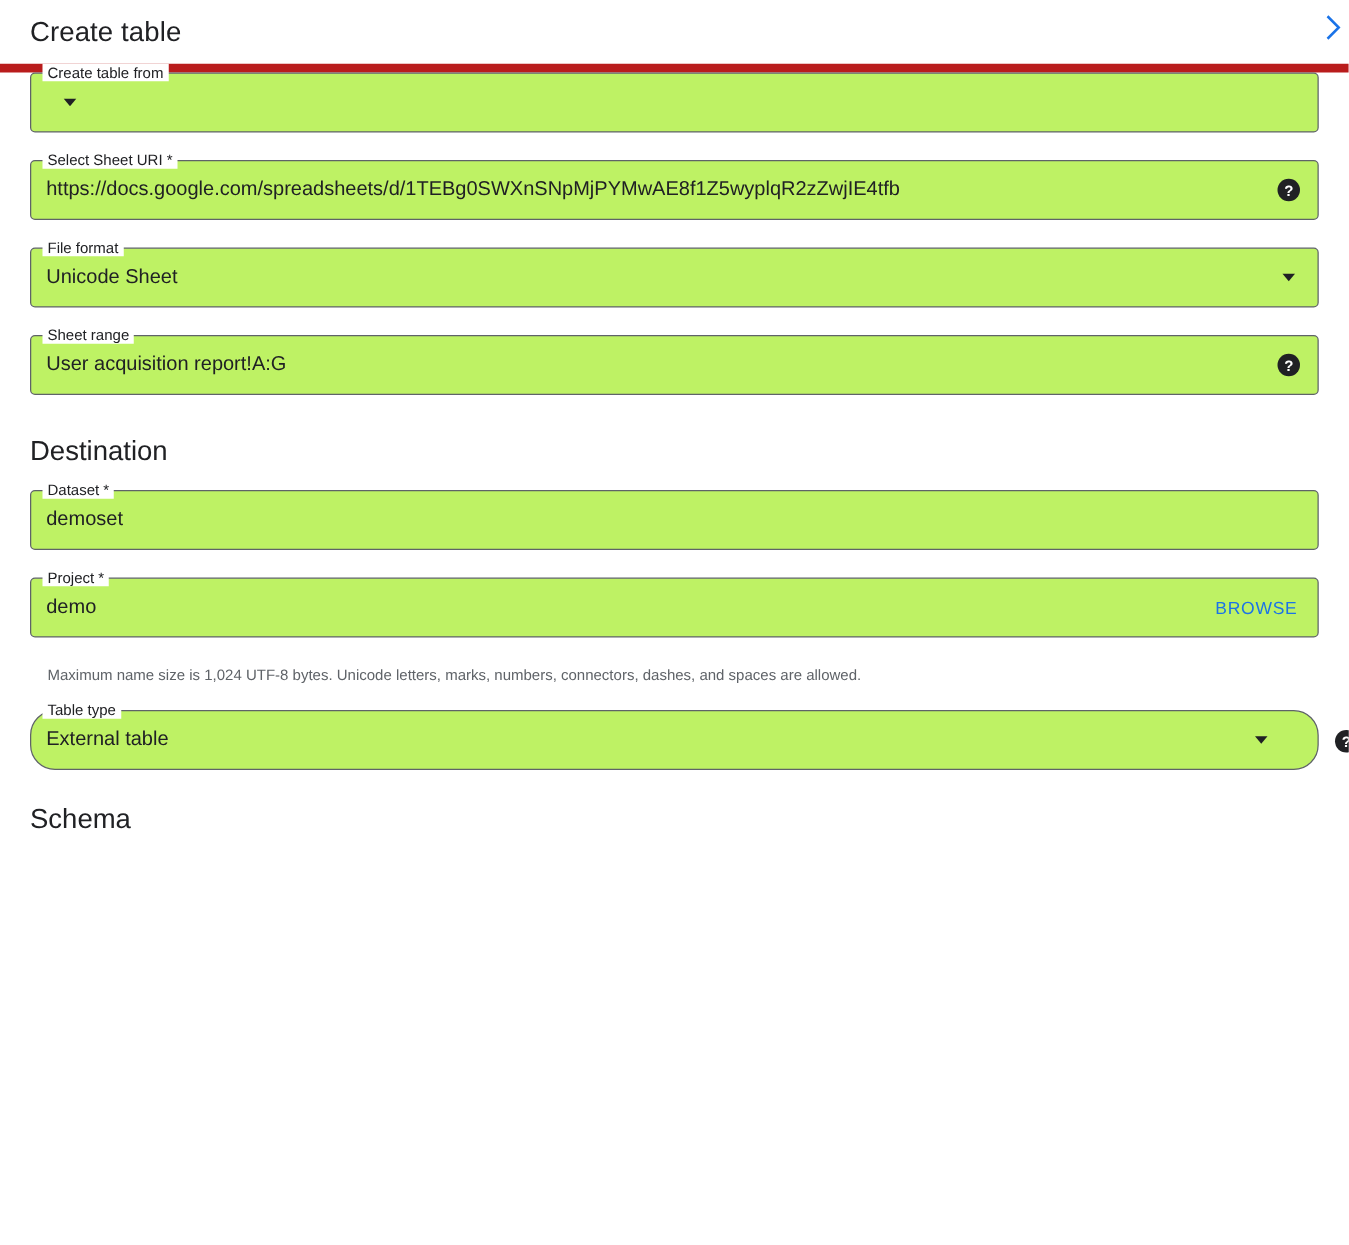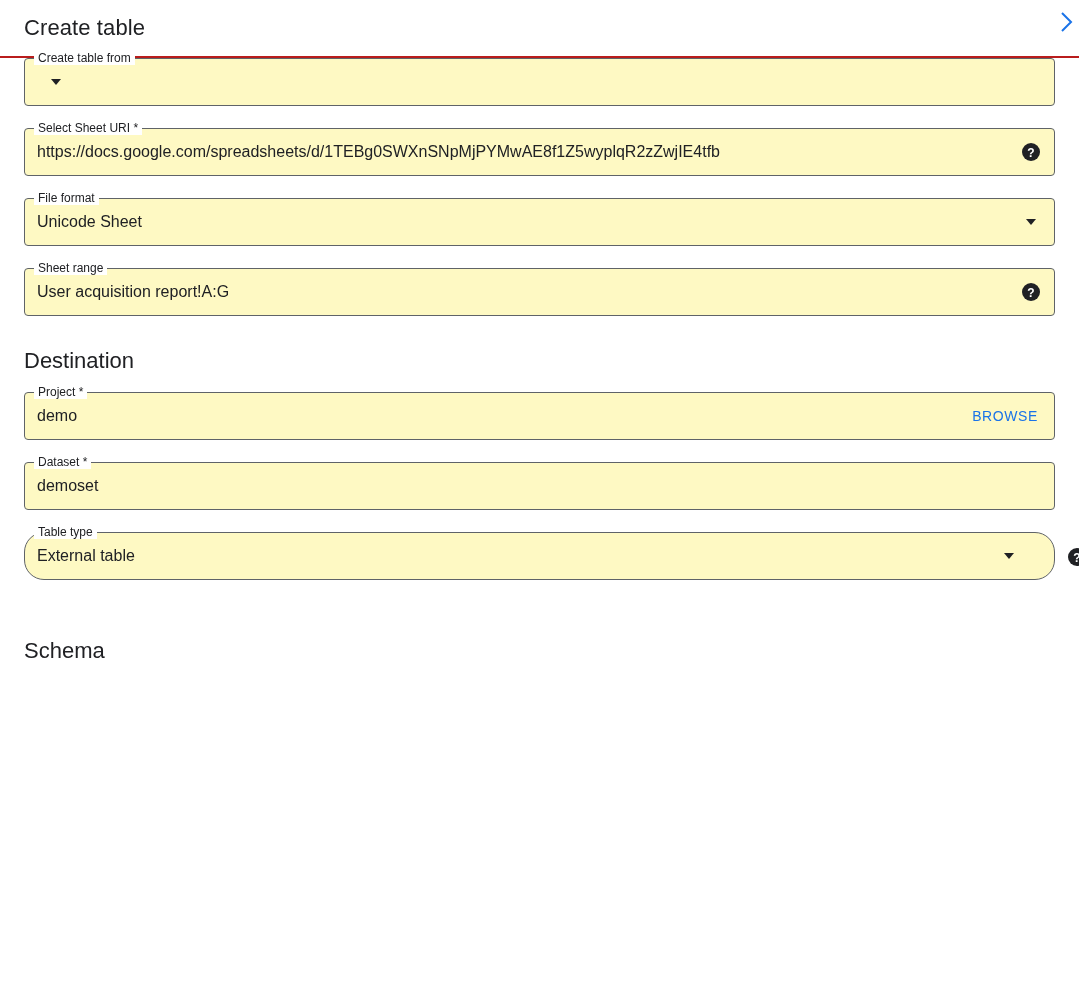--- a/index.html
+++ b/index.html
@@ -9,21 +9,21 @@
     background: #ffffff;
     font-family: "Liberation Sans", sans-serif;
     color: #202124;
     overflow: hidden;
   }
 
   
   .panel-header {
     position: relative;
     height: 58px;
-    border-bottom: 2px solid #b91c1c;
+    border-bottom: 7px solid #b91c1c;
     display: flex;
     align-items: center;
     padding: 0 24px;
   }
   .panel-title {
     font-size: 22px;
     font-weight: 400;
     color: #202124;
     letter-spacing: .1px;
   }
@@ -43,33 +43,33 @@
   
   .body {
     padding: 0 24px;
   }
   .section-title {
     font-size: 22px;
     font-weight: 400;
     color: #202124;
     margin: 32px 0 18px 0;
   }
-  .section-title.schema-title { margin-top: 58px; margin-bottom: 14px; }
+  .section-title.schema-title { margin-top: 26px; margin-bottom: 14px; }
 
   
   .field {
     position: relative;
     height: 48px;
     border: 1px solid #5f6368;
     border-radius: 4px;
     margin-bottom: 22px;
     display: flex;
     align-items: center;
     padding: 0 12px 0 12px;
-    background: #fef9c3;
+    background: #bef264;
   }
   .field .legend {
     position: absolute;
     top: -8px;
     left: 9px;
     background: #fff;
     padding: 0 4px;
     font-size: 12px;
     line-height: 14px;
     color: #202124;
@@ -219,30 +219,31 @@
       <svg width="20" height="20" viewBox="0 0 20 20" aria-hidden="true">
         <circle cx="10" cy="10" r="9" fill="#202124"></circle>
         <text x="10" y="14.5" font-size="12" font-family="Liberation Sans, sans-serif" font-weight="bold" fill="#ffffff" text-anchor="middle">?</text>
       </svg>
     </span>
   </div>
 
   <div class="section-title">Destination</div>
 
   <div class="field">
+    <span class="legend">Dataset *</span>
+    <span class="value">demoset</span>
+  </div>
+
+  <div class="field">
     <span class="legend">Project *</span>
     <span class="value">demo</span>
     <button class="browse-btn">BROWSE</button>
   </div>
 
-  <div class="field">
-    <span class="legend">Dataset *</span>
-    <span class="value">demoset</span>
-  </div>
-
+  <div class="helper-text">Maximum name size is 1,024 UTF-8 bytes. Unicode letters, marks, numbers, connectors, dashes, and spaces are allowed.</div>
 
   <div class="table-type-row">
     <div class="field" style="position:relative;">
       <span class="legend">Table type</span>
       <span class="value">External table</span>
       <span class="arrow" style="margin-right:22px;">
         <svg width="12" height="8" viewBox="0 0 12 8" aria-hidden="true">
             <path d="M1 1 L6 7 L11 1 Z" fill="#202124"></path>
           </svg>
       </span>

